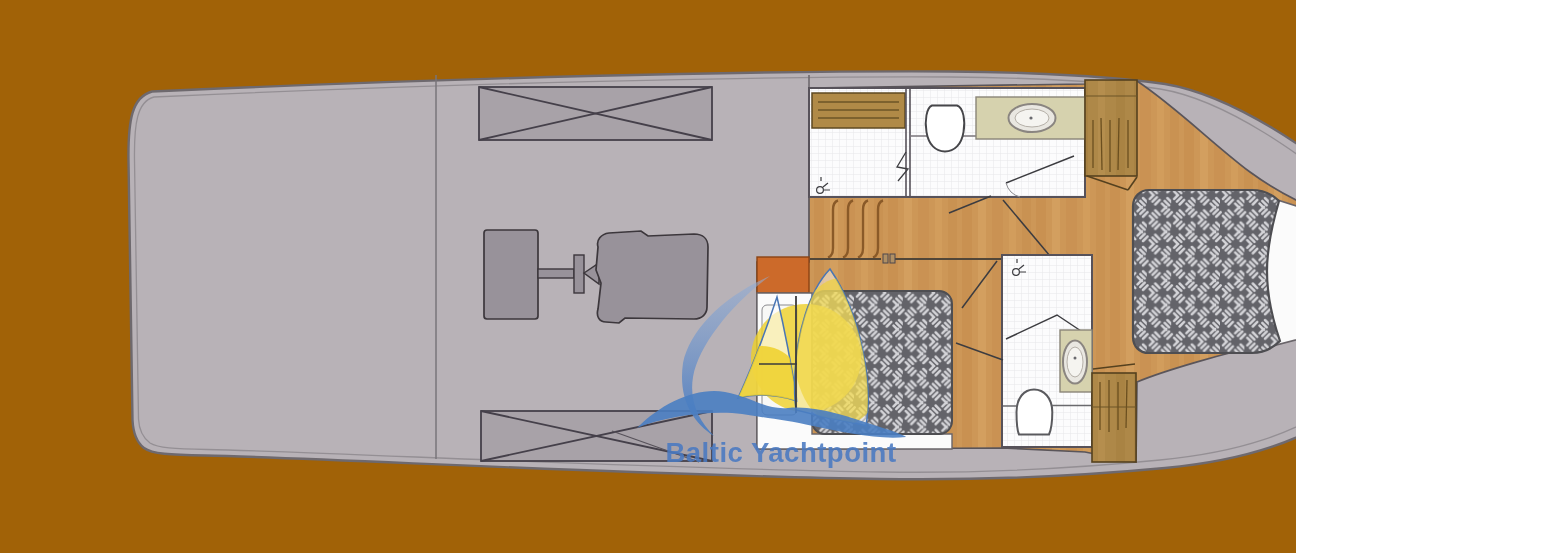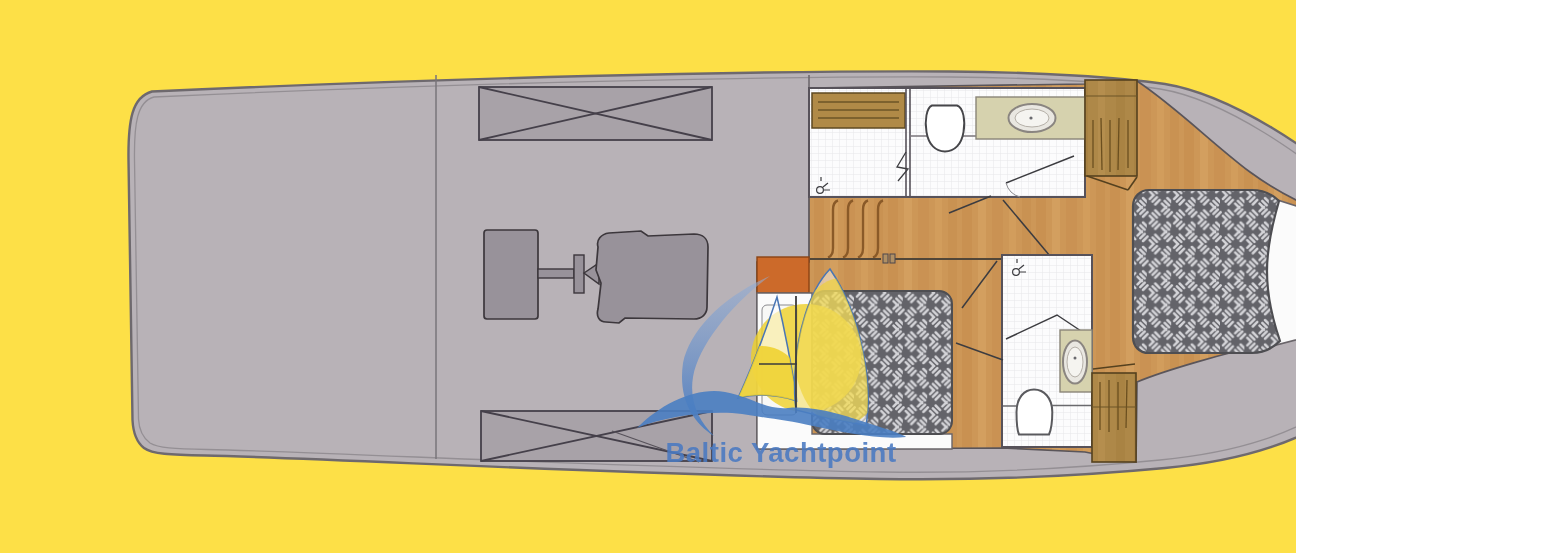--- a/index.html
+++ b/index.html
@@ -1,16 +1,16 @@
 <!DOCTYPE html>
 <html><head>
 <meta charset="utf-8">
 <style>
   html,body{margin:0;padding:0;background:#ffffff;}
-  #stage{position:relative;width:1296px;height:553px;background:#fde047;overflow:hidden;
+  #stage{position:relative;width:1296px;height:553px;background:#a16207;overflow:hidden;
          font-family:"Liberation Sans", sans-serif;}
 </style>
 </head>
 <body>
 <div id="stage">
 <svg width="1560" height="553" viewBox="0 0 1560 553" xmlns="http://www.w3.org/2000/svg">
 <defs>
   <pattern id="tileP" width="7" height="7" patternUnits="userSpaceOnUse">
     <rect width="7" height="7" fill="#fcfcfd"></rect>
     <path d="M7,0 L7,7 M0,7 L7,7" stroke="#e7e7ea" stroke-width="1" fill="none"></path>

